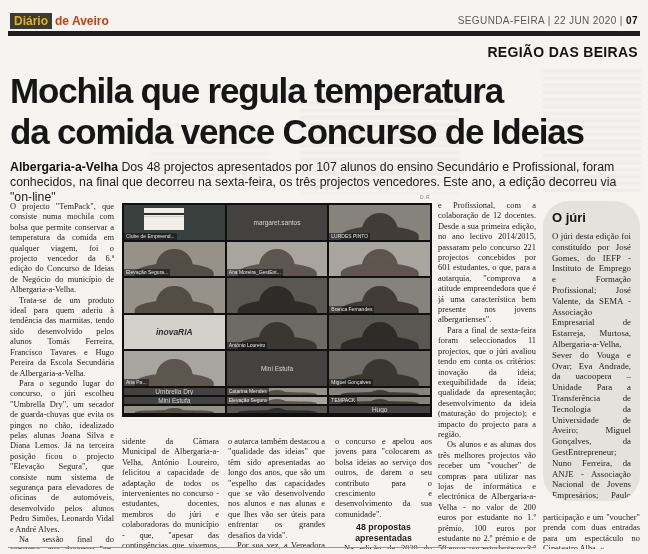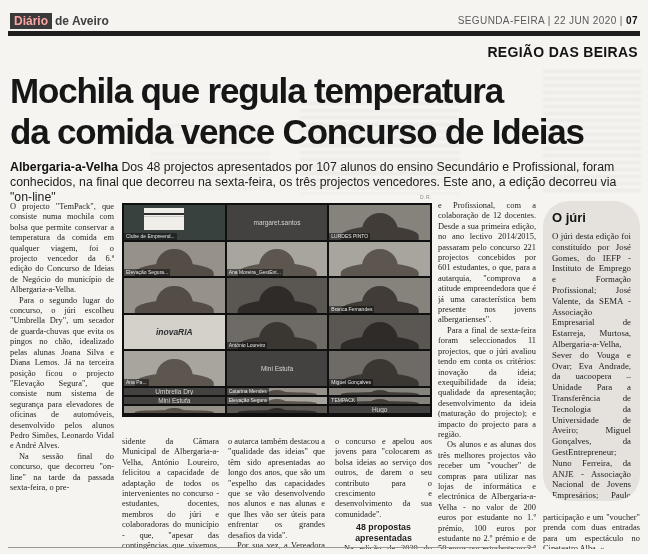--- a/index.html
+++ b/index.html
@@ -8,22 +8,22 @@
   .page{position:relative;width:648px;height:554px;background:#f6f4f0;
         color:#1c1c1c;overflow:hidden;}
   
   .ghost{position:absolute;z-index:0;opacity:.5;filter:blur(1px);
          background:repeating-linear-gradient(180deg,rgba(125,122,118,0) 0 4px,rgba(125,122,118,.16) 4px 7px);}
   .g1{left:300px;top:98px;width:160px;height:96px;}
   .g2{left:543px;top:66px;width:98px;height:128px;}
   .g3{left:150px;top:120px;width:120px;height:70px;opacity:.3;}
   
   .masthead-logo{position:absolute;left:10px;top:13px;z-index:2;font-weight:bold;font-size:12px;}
-  .logo-box{display:inline-block;background:#3a3a3a;color:#fca5a5;padding:1px 4px;margin-right:3px;}
-  .logo-rest{color:#404040;}
+  .logo-box{display:inline-block;background:#3a3a3a;color:#eab308;padding:1px 4px;margin-right:3px;}
+  .logo-rest{color:#c2410c;}
   .masthead-date{position:absolute;right:10px;top:15px;z-index:2;font-size:10px;
                  letter-spacing:.4px;color:#5a5a5a;}
   .masthead-date b{color:#111;text-align:center;}
   .rule-thick{position:absolute;left:8px;right:8px;top:31px;height:5px;background:#1e1e1e;z-index:2;}
   .section{position:absolute;right:10px;top:44px;z-index:2;font-weight:bold;font-size:14px;
            letter-spacing:.3px;color:#131313;}
   
   .headline{position:absolute;left:10px;top:70px;width:606px;z-index:2;
             font-weight:bold;font-size:35px;line-height:41px;letter-spacing:-1.2px;color:#161616;}
   .lead{position:absolute;left:10px;top:160px;width:630px;z-index:2;
@@ -103,20 +103,21 @@
   </div>
 
   <div class="lead">
     <b>Albergaria-a-Velha</b><span> Dos 48 projectos apresentados por 107 alunos do ensino Secundário e Profissional, foram conhecidos, na final que decorreu na sexta-feira, os três projectos vencedores. Este ano, a edição decorreu via "on-line"</span>
   </div>
 
   <div class="content">
 
     <div class="col c1">
       <p>O projecto "TemPack", que consiste numa mochila com bolsa que permite conservar a temperatura da comida em qualquer viagem, foi o projecto vencedor da 6.ª edição do Concurso de Ideias de Negócio do município de Albergaria-a-Velha.</p>
+      <p class="ind">Trata-se de um produto ideal para quem aderiu à tendência das marmitas, tendo sido desenvolvido pelos alunos Tomás Ferreira, Francisco Tavares e Hugo Pereira da Escola Secundária de Albergaria-a-Velha.</p>
       <p class="ind">Para o segundo lugar do concurso, o júri escolheu "Umbrella Dry", um secador de guarda-chuvas que evita os pingos no chão, idealizado pelas alunas Joana Silva e Diana Lemos. Já na terceira posição ficou o projecto "Elevação Segura", que consiste num sistema de segurança para elevadores de oficinas de automóveis, desenvolvido pelos alunos Pedro Simões, Leonardo Vidal e André Alves.</p>
       <p class="ind">Na sessão final do concurso, que decorreu "on-line" na tarde da passada sexta-feira, o pre-</p>
     </div>
 
     <div class="credit">D.R.</div>
     <div class="photo">
       <div class="vgrid">
         <div class="tile poster">
             <span class="nameplate">Clube de Empreend...</span>
           </div>

